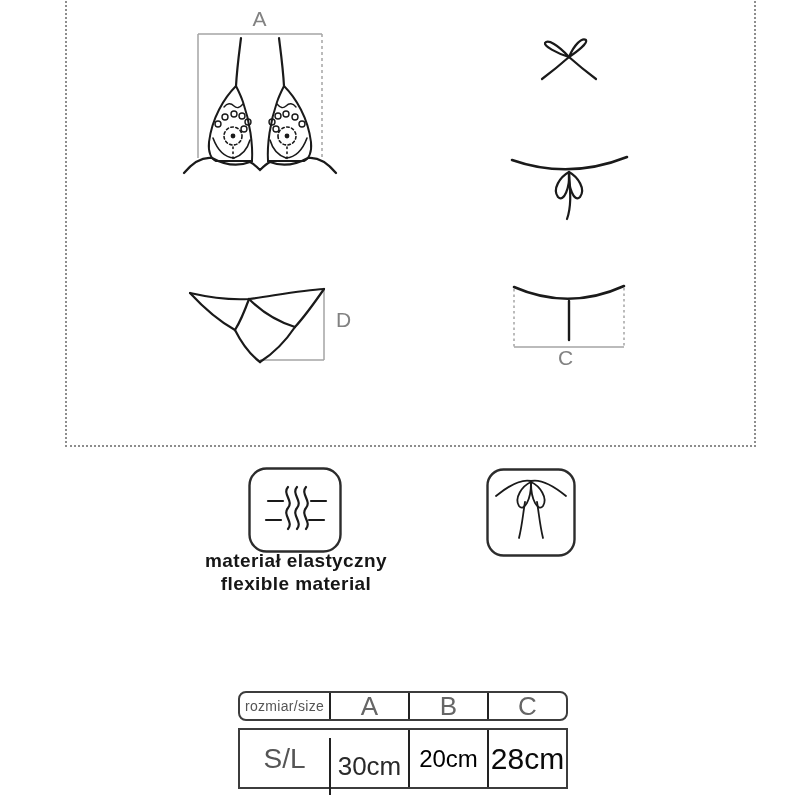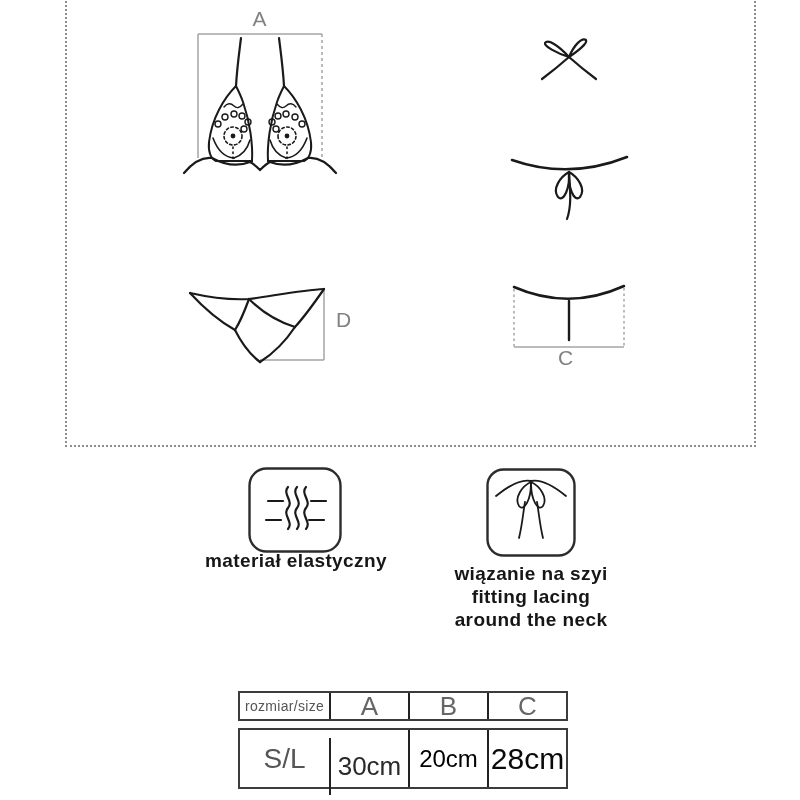--- a/index.html
+++ b/index.html
@@ -20,21 +20,21 @@
   }
 
   .caption {
     position:absolute; text-align:center; color:#161616;
     font-size:19px; line-height:23px; letter-spacing:0.4px; font-weight:600;
   }
 
   
   .size-table { position:absolute; left:238px; top:691px; width:330px; }
   .t-row { display:flex; border:2px solid #3c3c3c; background:#fff; }
-  .t-row.header { height:30px; }
+  .t-row.header { height:30px;border-radius:8px; }
   .t-row.data { height:61px; margin-top:7px; }
   .t-cell {
     display:flex; align-items:center; justify-content:center;
     height:100%;
   }
   .t-cell + .t-cell { border-left:2px solid #222; }
   .c0 { width:89px; } .c1 { width:79px; } .c2 { width:79px; } .c3 { width:79px; }
   .h-size { font-size:14px; color:#555; letter-spacing:0.3px; }
   .h-letter { font-size:26px; color:#666; font-weight:400; }
   .d-size { font-size:28px; color:#555; }
@@ -165,27 +165,23 @@
         <path d="M45,14 C54,18 62,30 57,38 C52,44 45,32 45,15"></path>
         <path d="M39,34 C37,46 36,58 33,70"></path>
         <path d="M51,34 C53,46 54,58 57,70"></path>
       </g>
     </svg>
   </span>
 
   
   <div class="caption" style="left:186px; top:549px; width:220px;">
     <div>materiał elastyczny</div>
+    <div>flexible material</div>
   </div>
 
-  <div class="caption" style="left:431px; top:562px; width:200px;">
-    <div>wiązanie na szyi</div>
-    <div>fitting lacing</div>
-    <div>around the neck</div>
-  </div>
 
   
   <div class="size-table">
     <div class="t-row header">
       <div class="t-cell c0 h-size">rozmiar/size</div>
       <div class="t-cell c1 h-letter">A</div>
       <div class="t-cell c2 h-letter">B</div>
       <div class="t-cell c3 h-letter">C</div>
     </div>
     <div class="t-row data">

